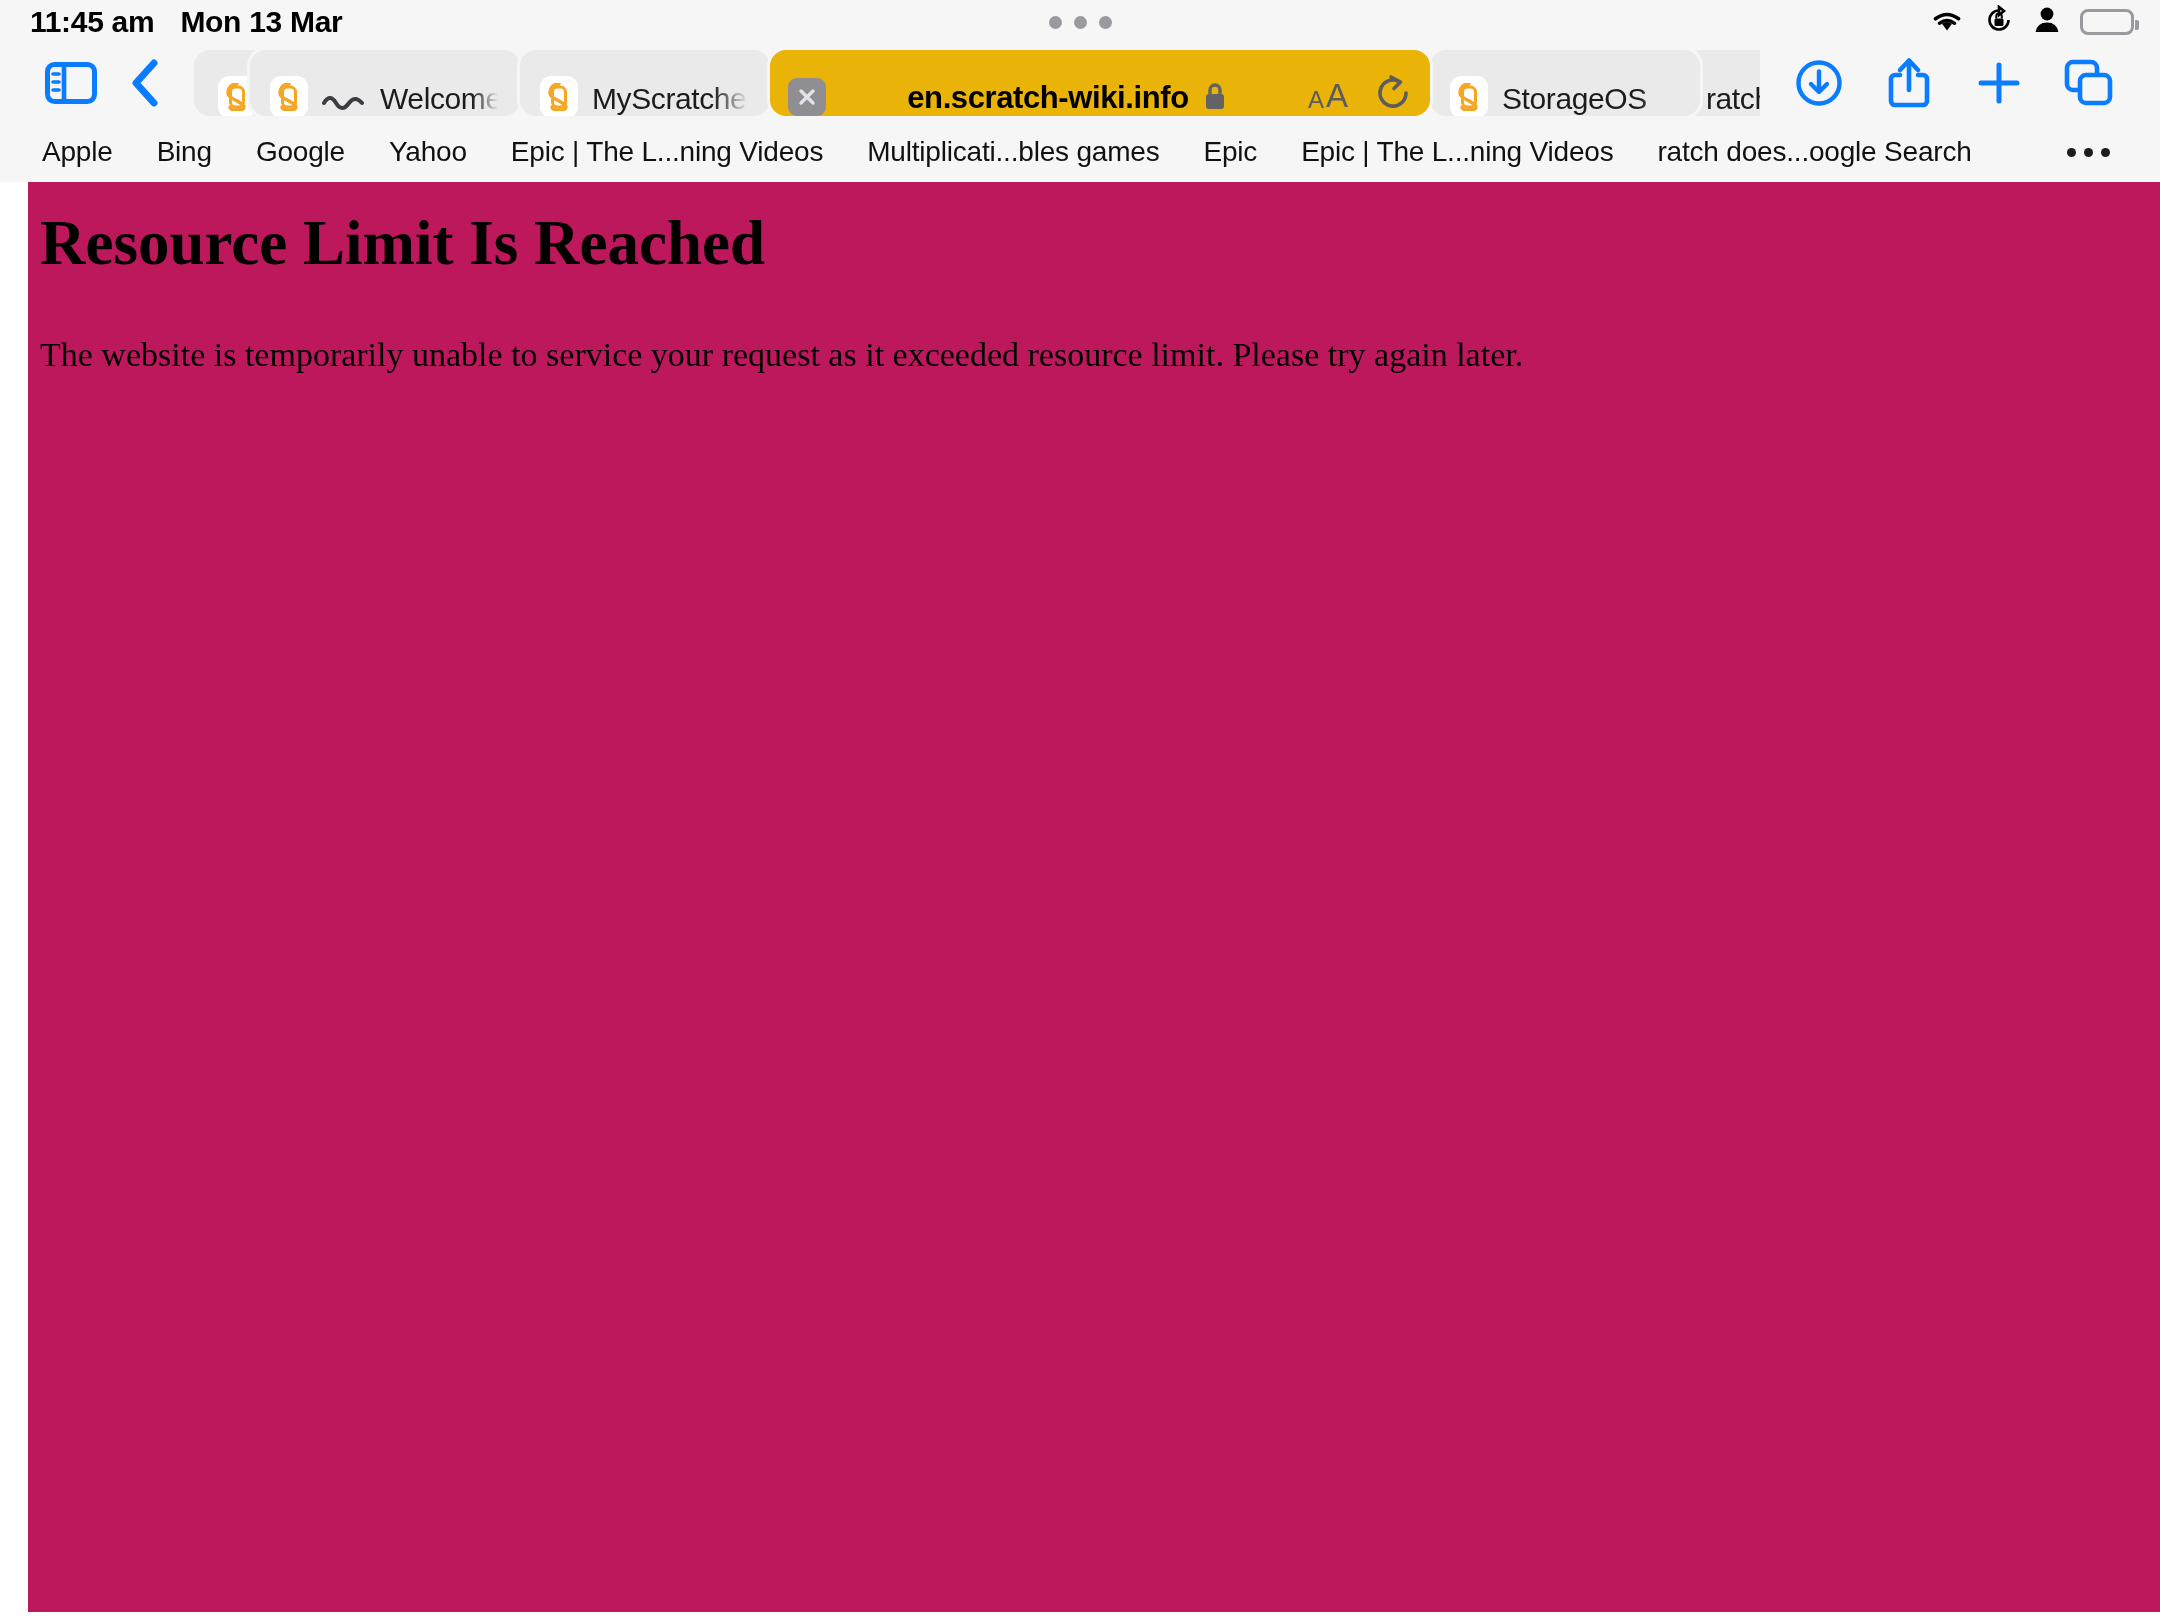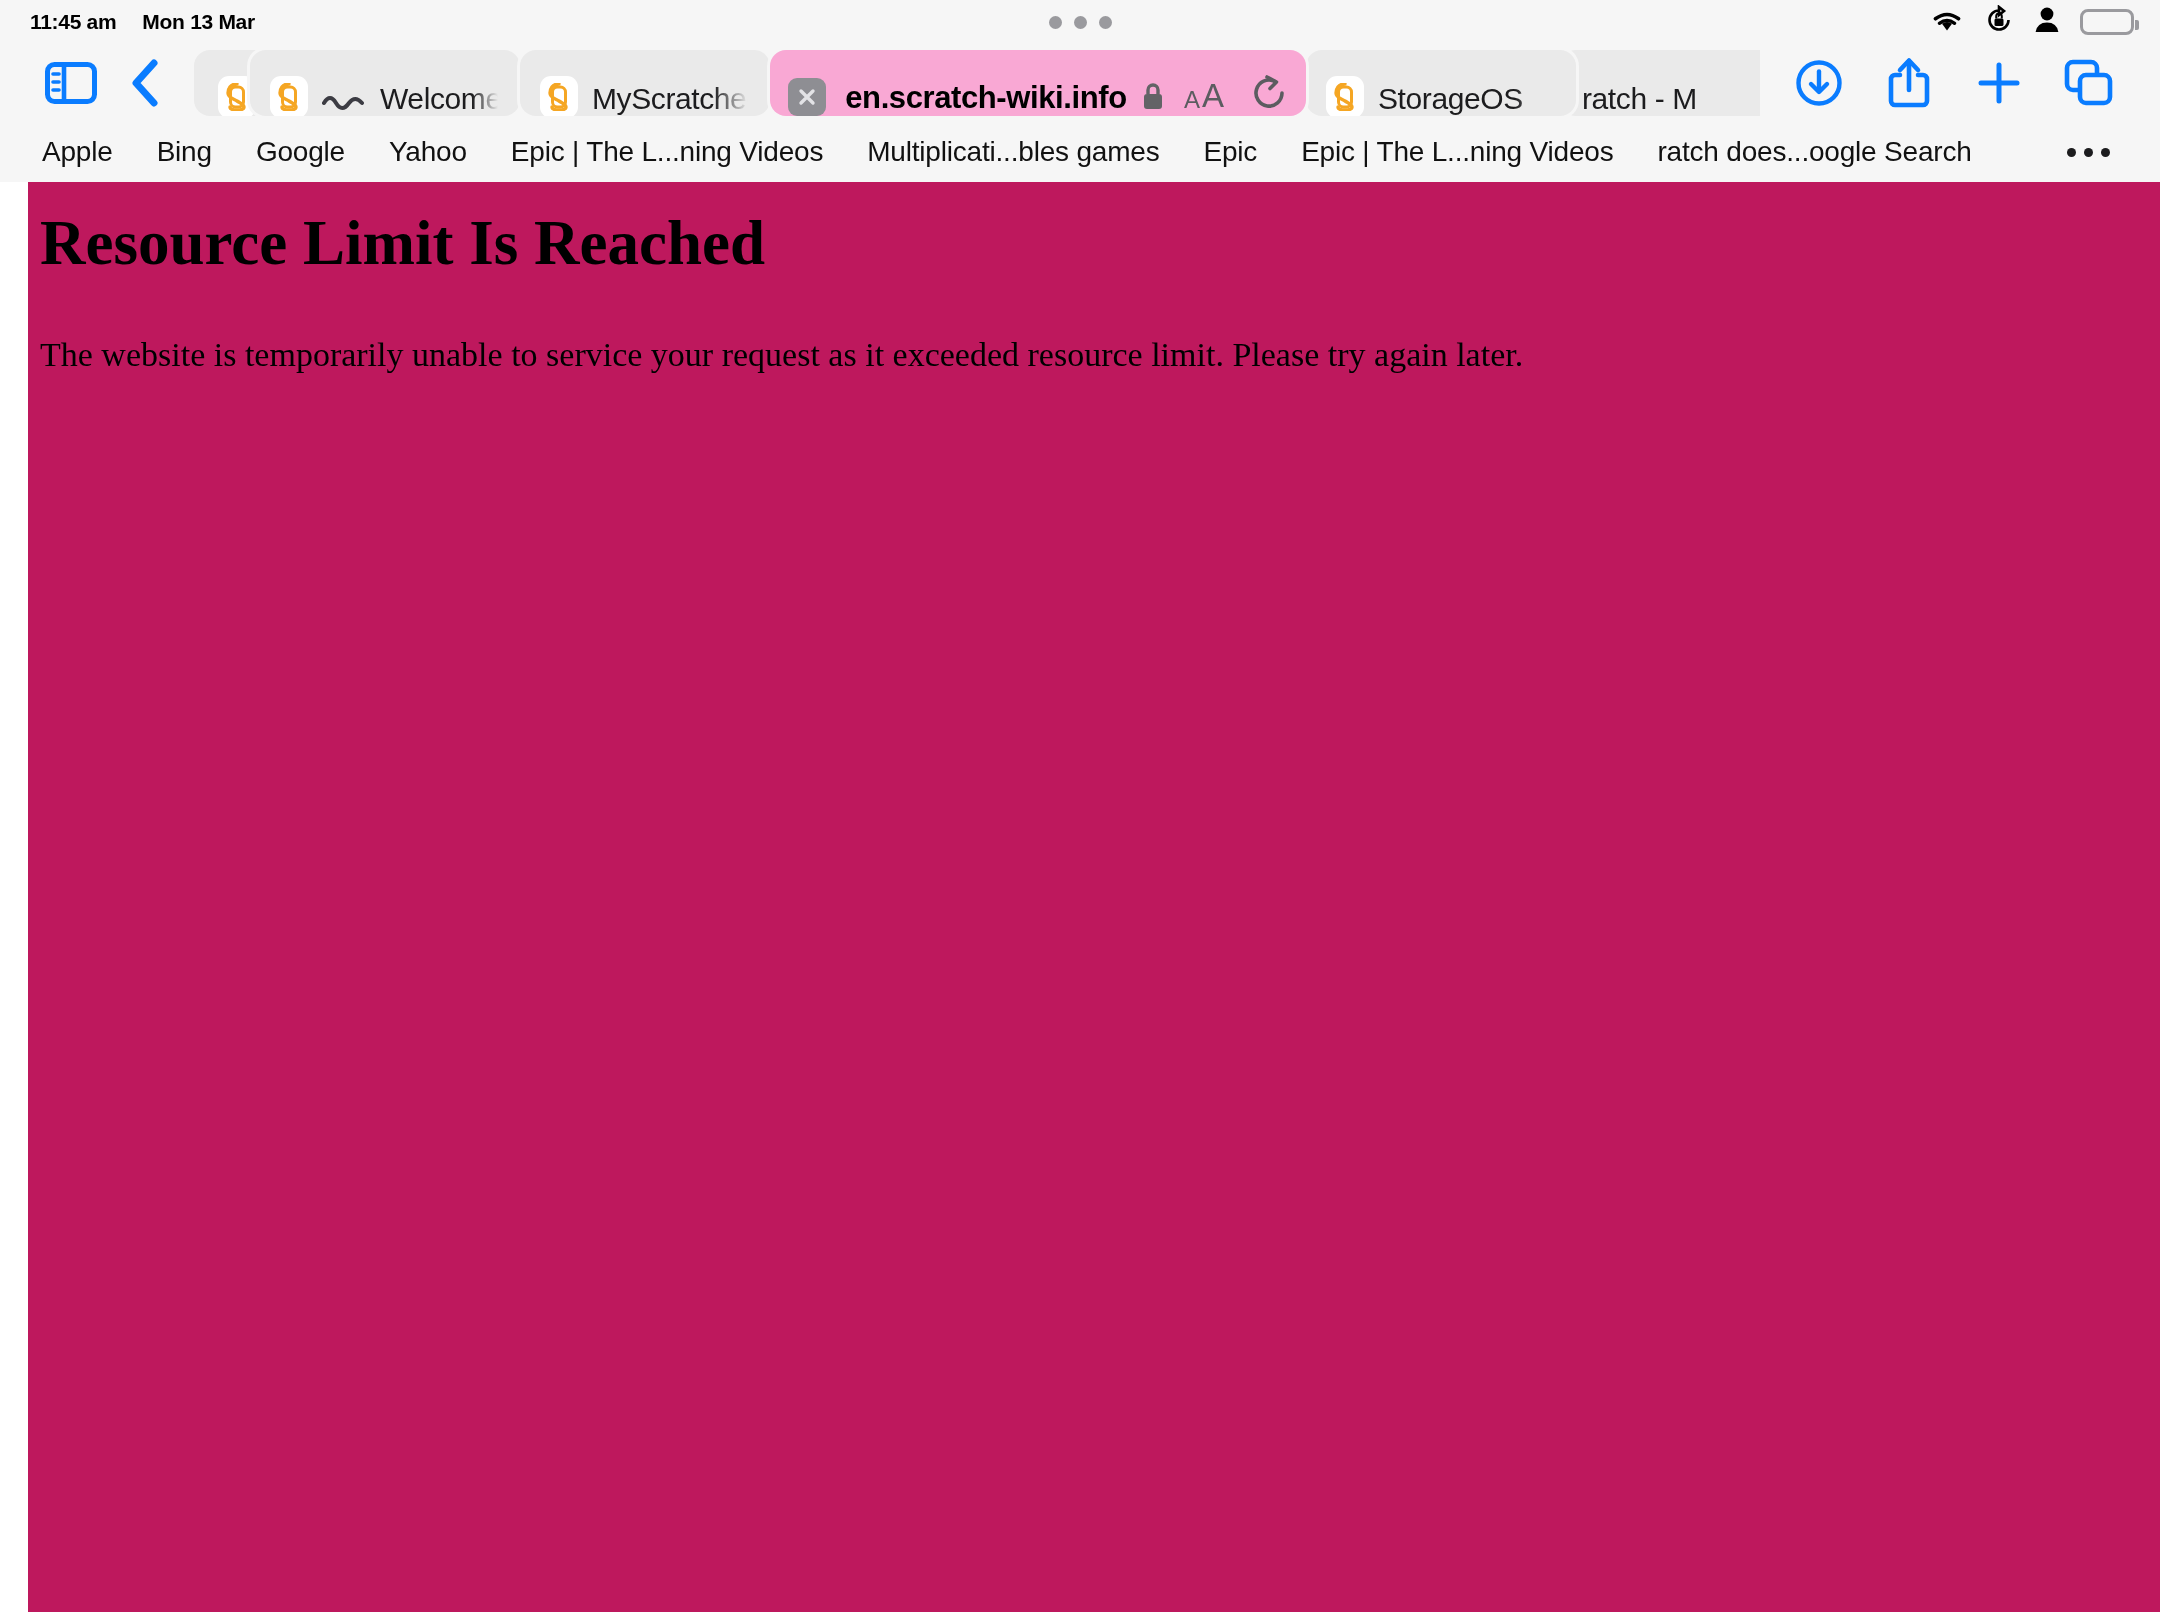--- a/index.html
+++ b/index.html
@@ -20,21 +20,21 @@
   
   .status-bar {
     height:44px;
     display:flex;
     align-items:center;
     position:relative;
     padding:0 26px 0 30px;
   }
   .status-left { display:flex; align-items:baseline; gap:26px; }
   .status-time, .status-date {
-    font-size:21px; font-weight:bold; color:#000;
+    font-size:30px; font-weight:bold; color:#000;
     letter-spacing:-0.3px;
   }
   .status-center {
     position:absolute; left:0; right:0; top:0; bottom:0;
     display:flex; align-items:center; justify-content:center;
     pointer-events:none;
   }
   .multitask-handle { display:flex; gap:12px; }
   .multitask-handle i {
     width:13px; height:13px; border-radius:50%;
@@ -87,22 +87,22 @@
     overflow:hidden;
     position:relative;
     box-shadow:0 0 0 3px #f6f6f6;
   }
   .tab-ghost {
     width:90px; padding-left:26px; margin-right:-34px; z-index:0;
   }
   .tab-welcome { width:270px; z-index:1; }
   .tab-myscratch { width:250px; z-index:2; }
   .tab-active {
-    background:#f9a8d4;
-    width:536px;
+    background:#eab308;
+    width:660px;
     z-index:5;
     justify-content:flex-start;
     padding:0 18px 0 18px;
   }
   .tab-storage { width:270px; z-index:2; margin-left:0; }
   .tab-last { width:230px; z-index:1; margin-left:-16px; }
 
   .favicon {
     flex:0 0 auto;
     width:34px; height:38px;

